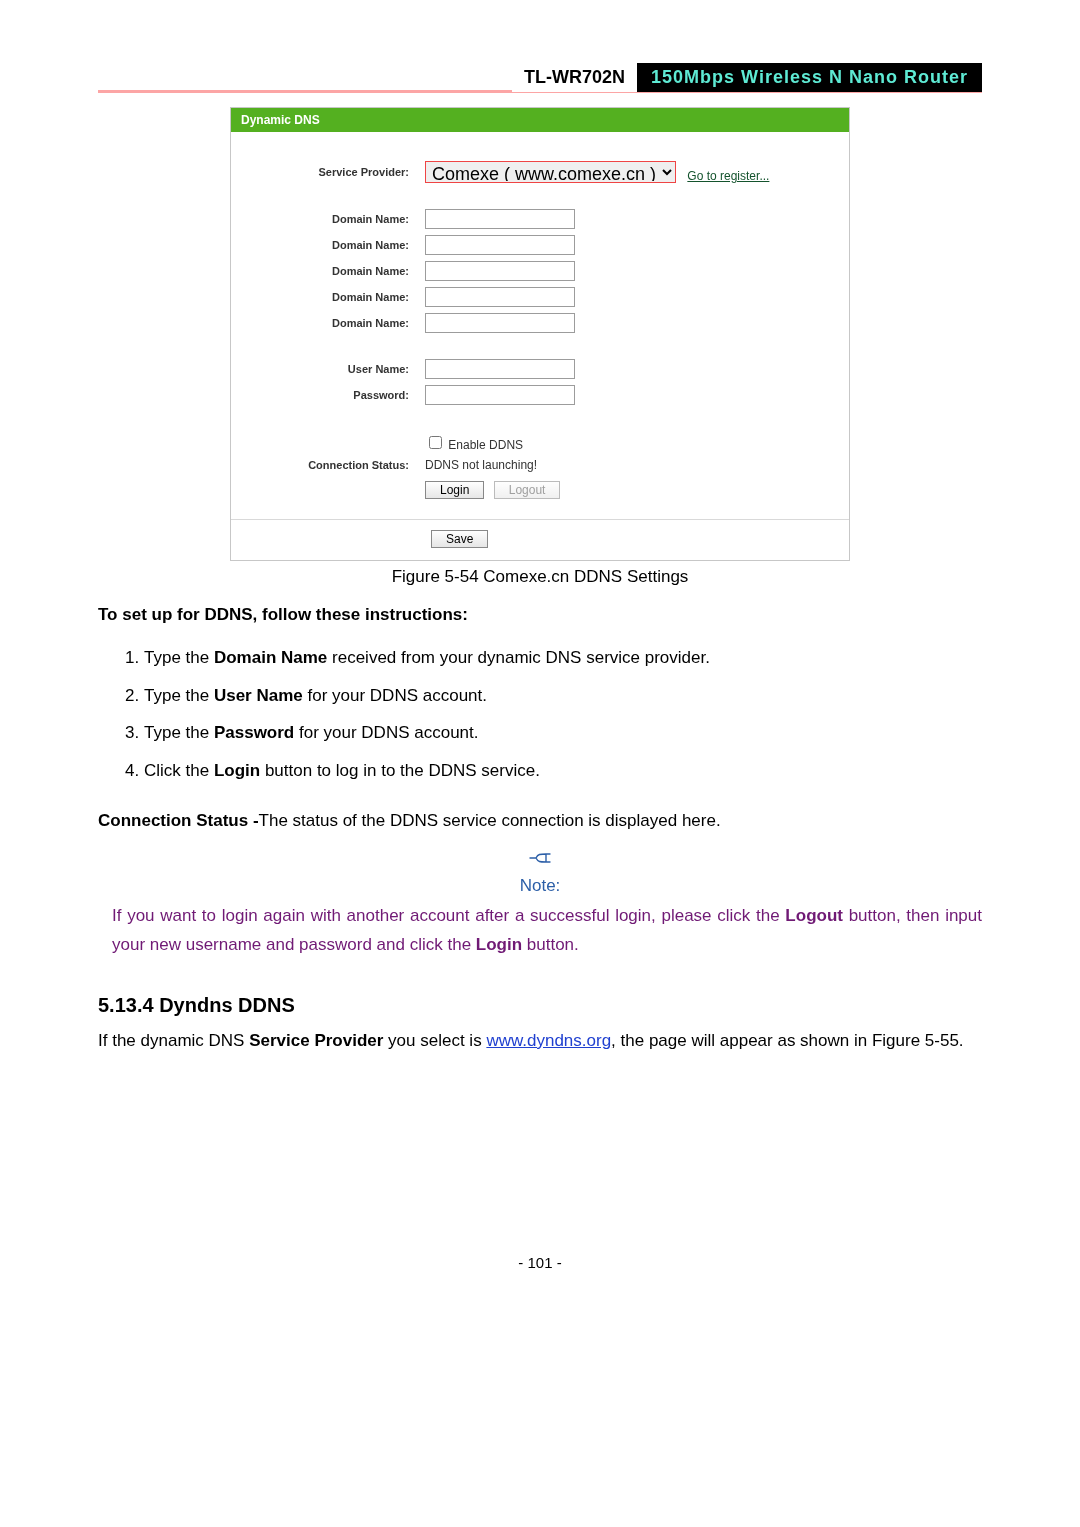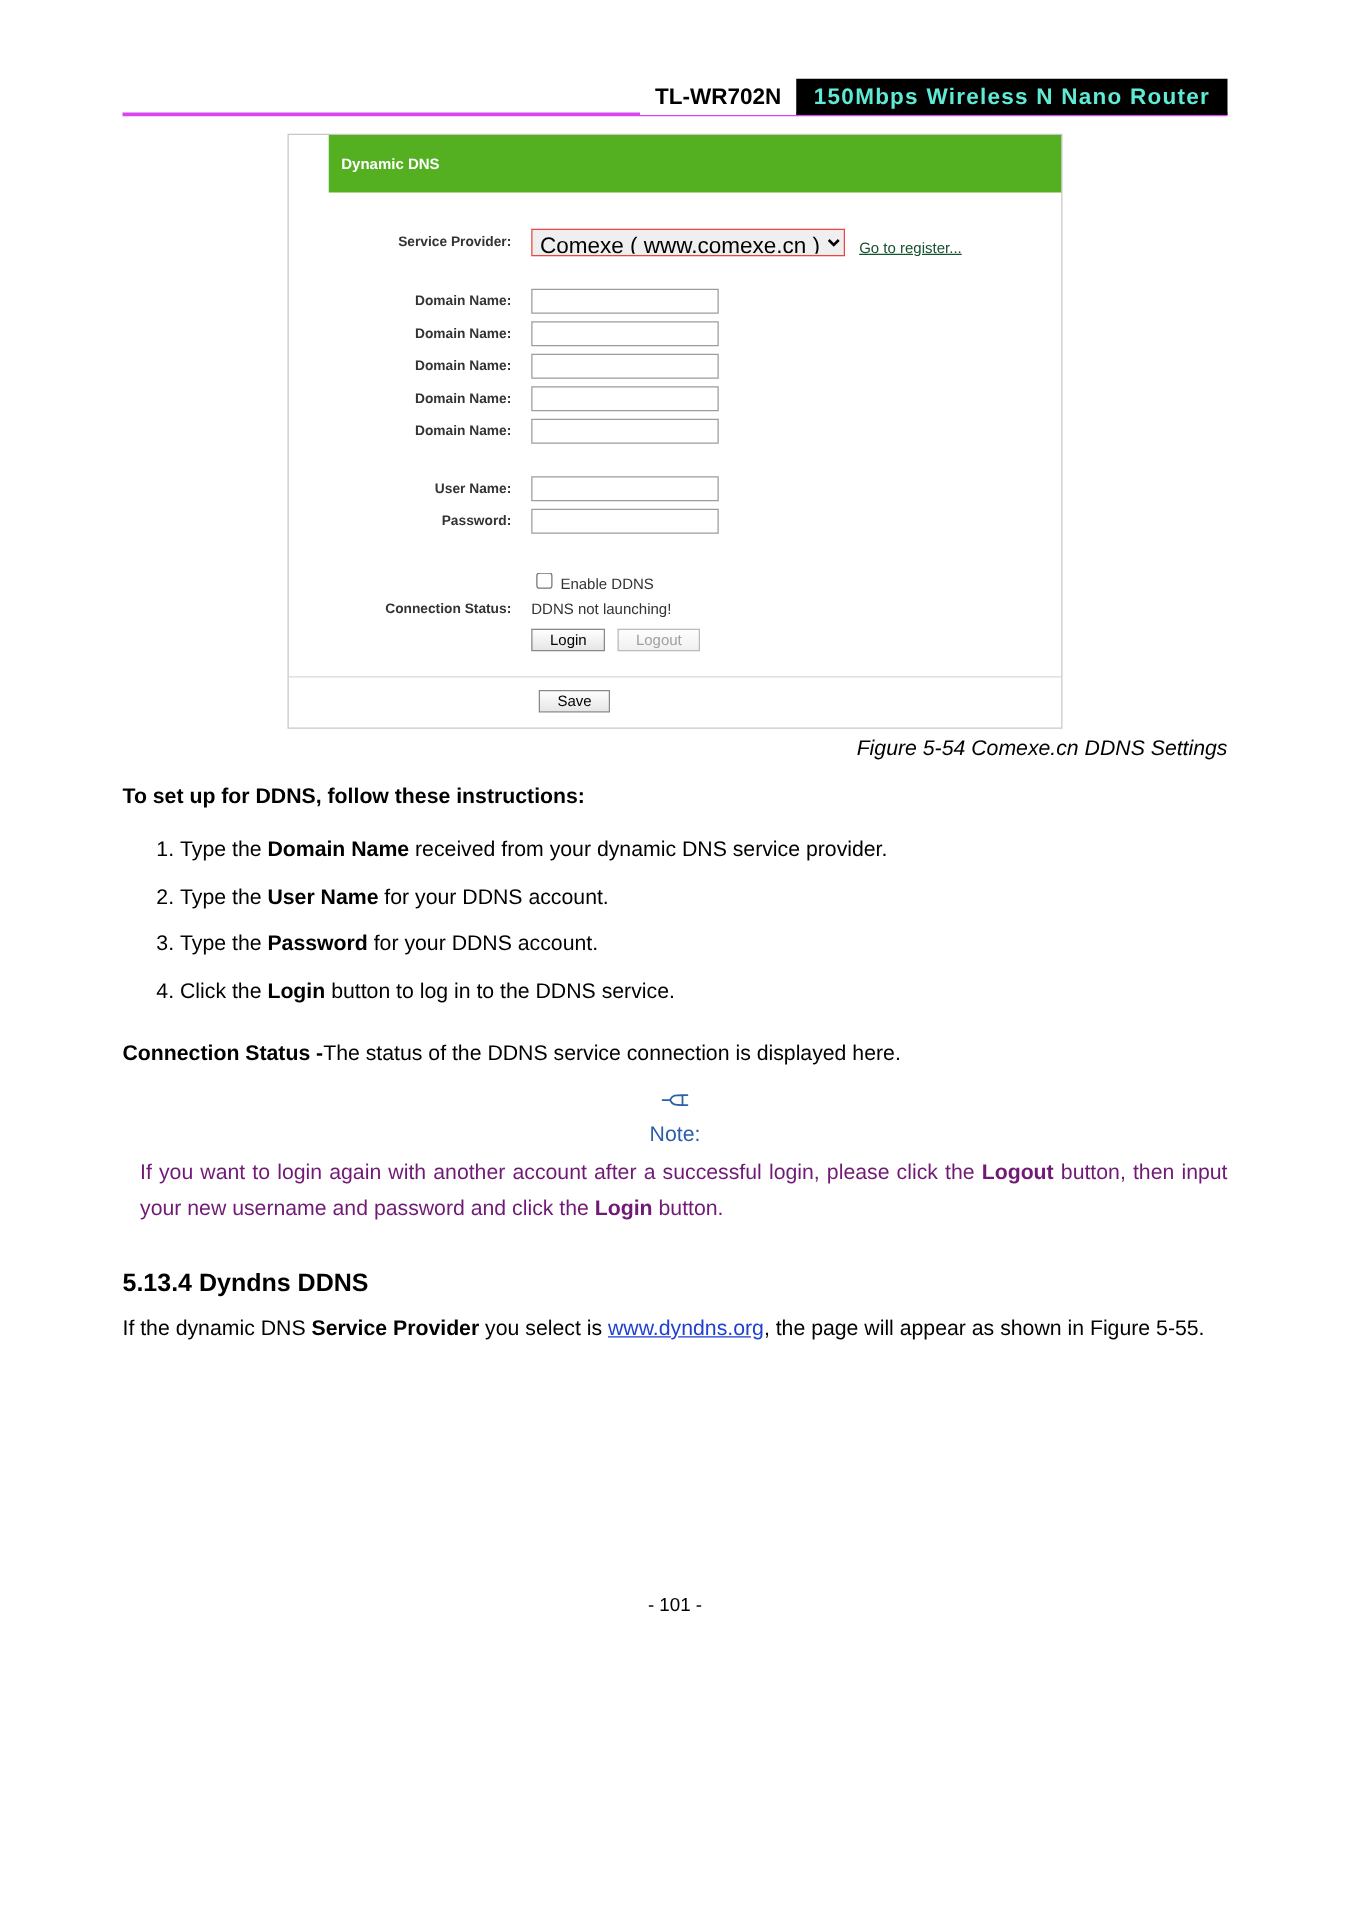--- a/index.html
+++ b/index.html
@@ -10,21 +10,21 @@
     font-size: 16px;
     color: #000;
   }
   .page {
     width: 1080px;
     margin: 0 auto;
     padding: 60px 98px 40px 98px;
     position: relative;
   }
   .header-line {
-    border-top: 3px solid #d946ef;
+    border-top: 3px solid #fca5a5;
     position: relative;
     margin-top: 30px;
     margin-bottom: 4px;
   }
   .header-strip {
     position: absolute;
     top: -30px;
     right: 0;
     display: flex;
     font-weight: bold;
@@ -47,22 +47,21 @@
     width: 620px;
     margin: 14px auto 4px auto;
     border: 1px solid #c7c7c7;
     background: #fff;
     font-size: 12px;
   }
   .shot .title {
     background: #54b020;
     color: #fff;
     font-weight: bold;
-    padding: 16px 10px;
-    margin-left: 32px;
+    padding: 5px 10px;
   }
   .shot .body {
     padding: 8px 0 0 0;
   }
   .shot table.form {
     width: 100%;
     border-collapse: collapse;
     margin-top: 18px;
   }
   .shot td.lab {
@@ -120,25 +119,24 @@
   }
   .shot .hr {
     border-top: 1px solid #d9d9d9;
     margin-top: 10px;
   }
   .shot .save-row {
     padding: 10px 0 12px 200px;
   }
 
   .caption {
-    text-align: right;
+    text-align: center;
     font-size: 17px;
     margin-top: 6px;
     margin-bottom: 18px;
-    font-style: italic;
   }
 
   .lead-strong {
     font-weight: bold;
     font-size: 17px;
     margin: 10px 0 14px 0;
   }
   ol.steps {
     margin: 0 0 18px 0;
     padding-left: 46px;

